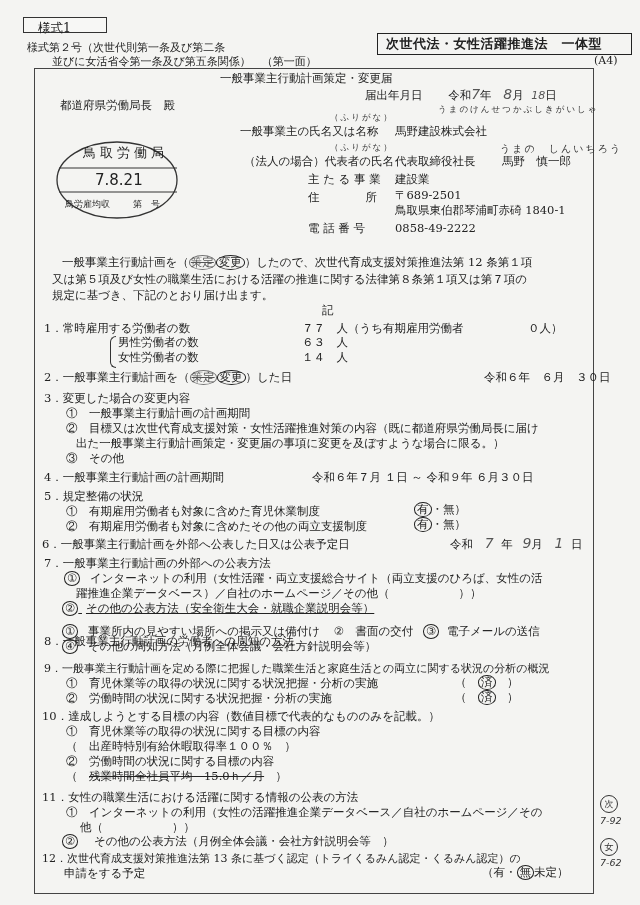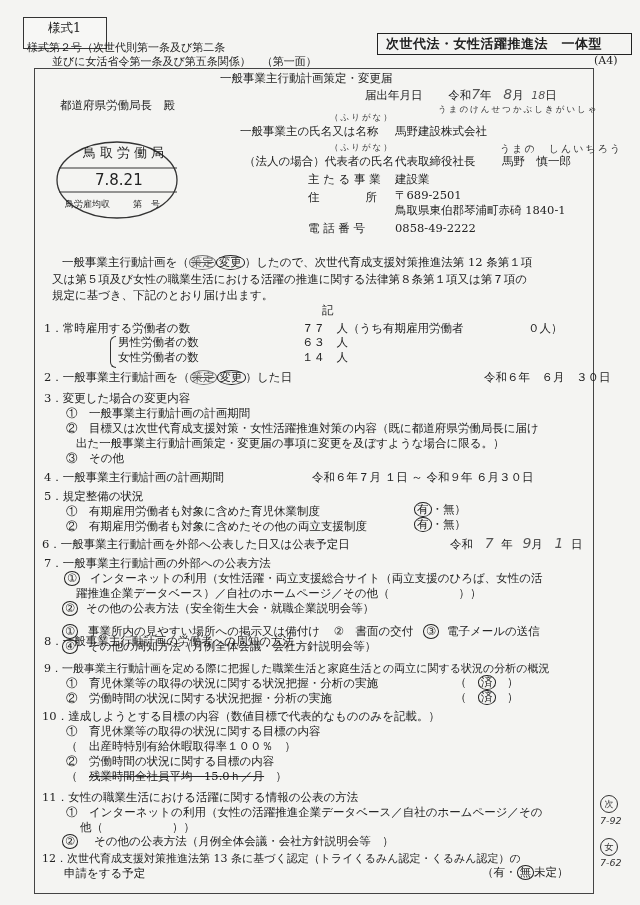--- a/index.html
+++ b/index.html
@@ -5,23 +5,23 @@
   html, body { margin:0; padding:0; }
   body {
     width:640px; height:905px; overflow:hidden; position:relative;
     background:#f4f4f2;
     font-family:"DejaVu Serif","Liberation Serif",serif;
     color:#222;
     font-size:11.5px;
   }
   .abs { position:absolute; white-space:nowrap; }
   .form-id-box {
-    position:absolute; left:23px; top:17px; width:84px; height:32px;
+    position:absolute; left:23px; top:17px; width:84px; height:16px;
     border:1px solid #333; background:#f7f7f5;
-    font-size:12.5px; line-height:20px; padding-left:24px; box-sizing:border-box;
+    font-size:12.5px; line-height:20px; padding-left:14px; box-sizing:border-box;
   }
   .type-box {
     position:absolute; left:377px; top:33px; width:255px; height:22px;
     border:1.3px solid #222; box-sizing:border-box;
     font-family:"DejaVu Sans","Liberation Sans",sans-serif;
     font-weight:bold; font-size:13px; line-height:20px; padding-left:8px;
     letter-spacing:0.5px;
   }
   .doc-box {
     position:absolute; left:34px; top:68px; width:560px; height:826px;
@@ -156,21 +156,21 @@
   <span class="hand" style="margin-left:8px;">1</span>
   <span style="margin-left:4px;">日</span>
 </div>
 
 <div class="abs" style="left:44px;top:556px;">7．一般事業主行動計画の外部への公表方法</div>
 <div class="abs" style="left:64px;top:571px;">
   <span class="circ">①</span>
   <span style="margin-left:6px;">インターネットの利用（女性活躍・両立支援総合サイト（両立支援のひろば、女性の活</span>
 </div>
 <div class="abs" style="left:76px;top:586px;">躍推進企業データベース）／自社のホームページ／その他（　　　　　　））</div>
-<div class="abs" style="left:62px;top:601px;">
+<div class="abs" style="left:62px;top:601px;text-decoration:underline;">
   <span class="circ">②</span>
   <span style="margin-left:4px;">その他の公表方法（安全衛生大会・就職企業説明会等）</span>
 </div>
 
 <div class="abs" style="left:44px;top:634px;">8．一般事業主行動計画の労働者への周知の方法</div>
 <div class="abs" style="left:62px;top:624px;">
   <span class="circ">①</span>
   <span style="margin-left:6px;">事業所内の見やすい場所への掲示又は備付け</span>
   <span style="margin-left:10px;">②　書面の交付</span>
   <span class="circ" style="margin-left:6px;">③</span>

